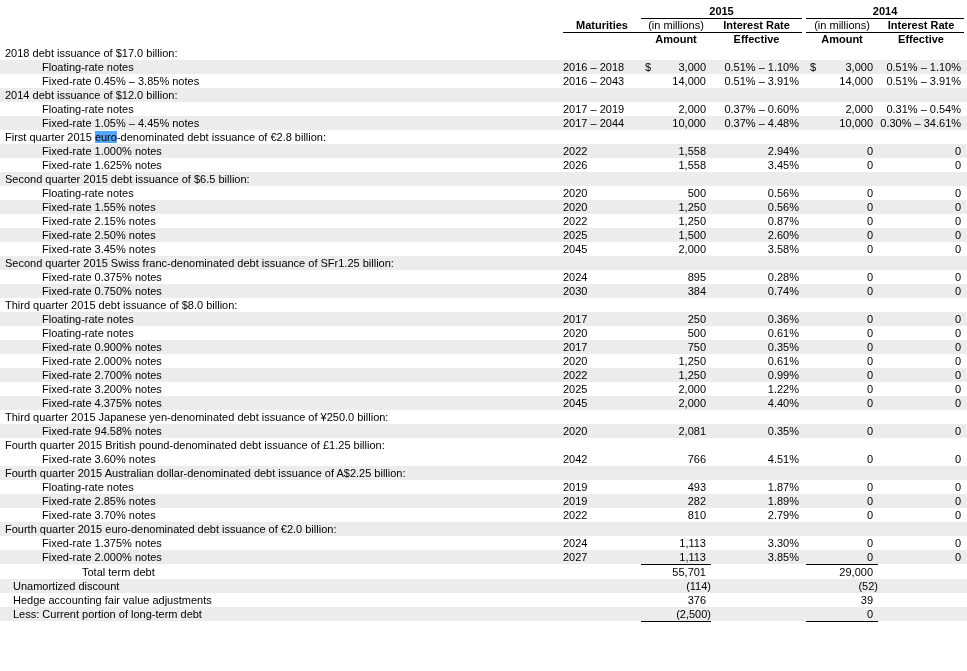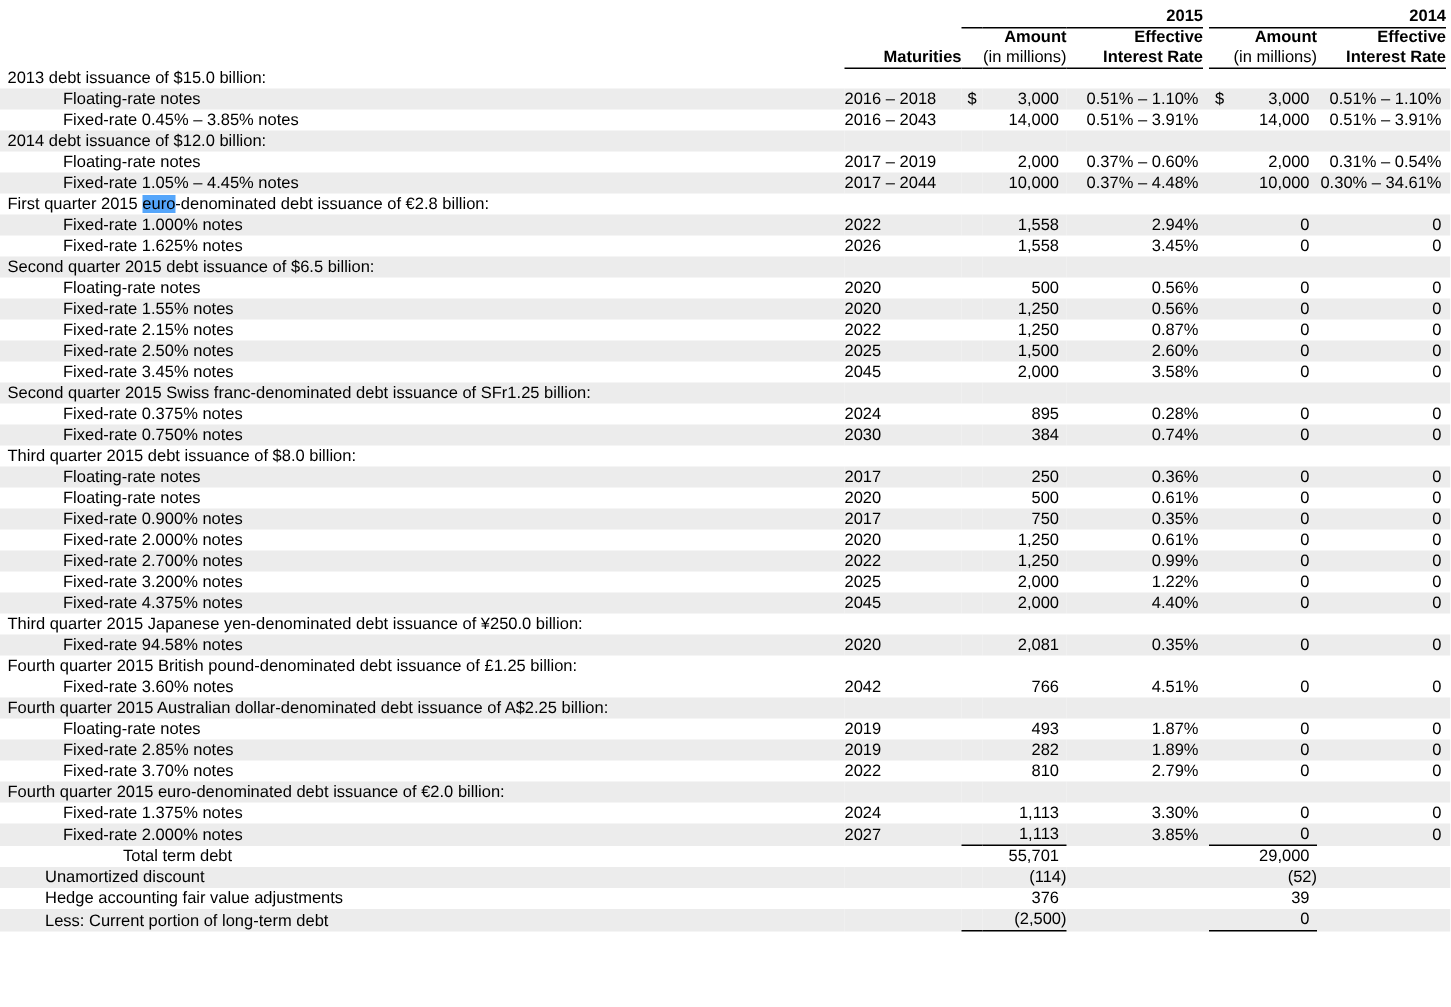--- a/index.html
+++ b/index.html
@@ -9,27 +9,27 @@
     width:967px; height:671px; background:#ffffff;
     font-family:"Liberation Sans","DejaVu Sans",sans-serif;
     font-size:11px; color:#000;
   }
   table { border-collapse:collapse; table-layout:fixed; width:967px; }
   td { padding:0; margin:0; white-space:nowrap; overflow:visible;
        height:14px; line-height:14px; vertical-align:bottom; font-size:11px; }
   thead tr.yr td { height:18px; }
   thead tr.sub td { height:13px; line-height:13px; }
   .b { font-weight:bold; }
-  .c { text-align:right; }
+  .c { text-align:center; }
   .ul { border-bottom:1px solid #000; }
   tr.shade { background:var(--stripe); }
   tr.spacer td { height:9px; }
   .lbl.sec  { padding-left:5px; }
   .lbl.item { padding-left:42px;margin-top:23px; }
-  .lbl.adj  { padding-left:30px; }
+  .lbl.adj  { padding-left:13px; }
   .lbl.tot  { padding-left:82px; }
   td.dol  { text-align:left; padding-left:4px; }
   td.amt  { text-align:right; padding-right:5px; }
   td.amt.paren { padding-right:0; }
   td.rate { text-align:right; padding-right:3px; }
   td.mat  { text-align:left; padding-right:3px; }
   td.rul { border-bottom:1px solid #000; }
   td.dbl { border-bottom:3px double #000; }
   .hl { background:var(--hl); }
 </style>
@@ -52,42 +52,42 @@
   <thead>
     <tr class="yr">
       <td colspan="2"></td>
       <td colspan="3" class="c b ul">2015</td>
       <td></td>
       <td colspan="3" class="c b ul">2014</td>
       <td></td>
     </tr>
     <tr class="sub">
       <td></td>
-      <td></td>
-      <td colspan="2" class="c b">Amount</td>
-      <td class="c b">Effective</td>
-      <td></td>
-      <td colspan="2" class="c b">Amount</td>
-      <td class="c b">Effective</td>
-      <td></td>
-    </tr>
-    <tr class="sub">
-      <td></td>
       <td class="c b ul">Maturities</td>
       <td colspan="2" class="c ul">(in millions)</td>
       <td class="c b ul">Interest Rate</td>
       <td></td>
       <td colspan="2" class="c ul">(in millions)</td>
       <td class="c b ul">Interest Rate</td>
       <td></td>
     </tr>
+    <tr class="sub">
+      <td></td>
+      <td></td>
+      <td colspan="2" class="c b">Amount</td>
+      <td class="c b">Effective</td>
+      <td></td>
+      <td colspan="2" class="c b">Amount</td>
+      <td class="c b">Effective</td>
+      <td></td>
+    </tr>
   </thead>
   <tbody>
       <tr>
-        <td class="lbl sec">2013 debt issuance of $15.0 billion:</td>
+        <td class="lbl sec">2018 debt issuance of $17.0 billion:</td>
         <td class="mat"></td>
         <td class="dol"></td>
         <td class="amt"></td>
         <td class="rate"></td>
         <td class="gap"></td>
         <td class="dol"></td>
         <td class="amt"></td>
         <td class="rate"></td>
         <td class="pad"></td>
       </tr>

